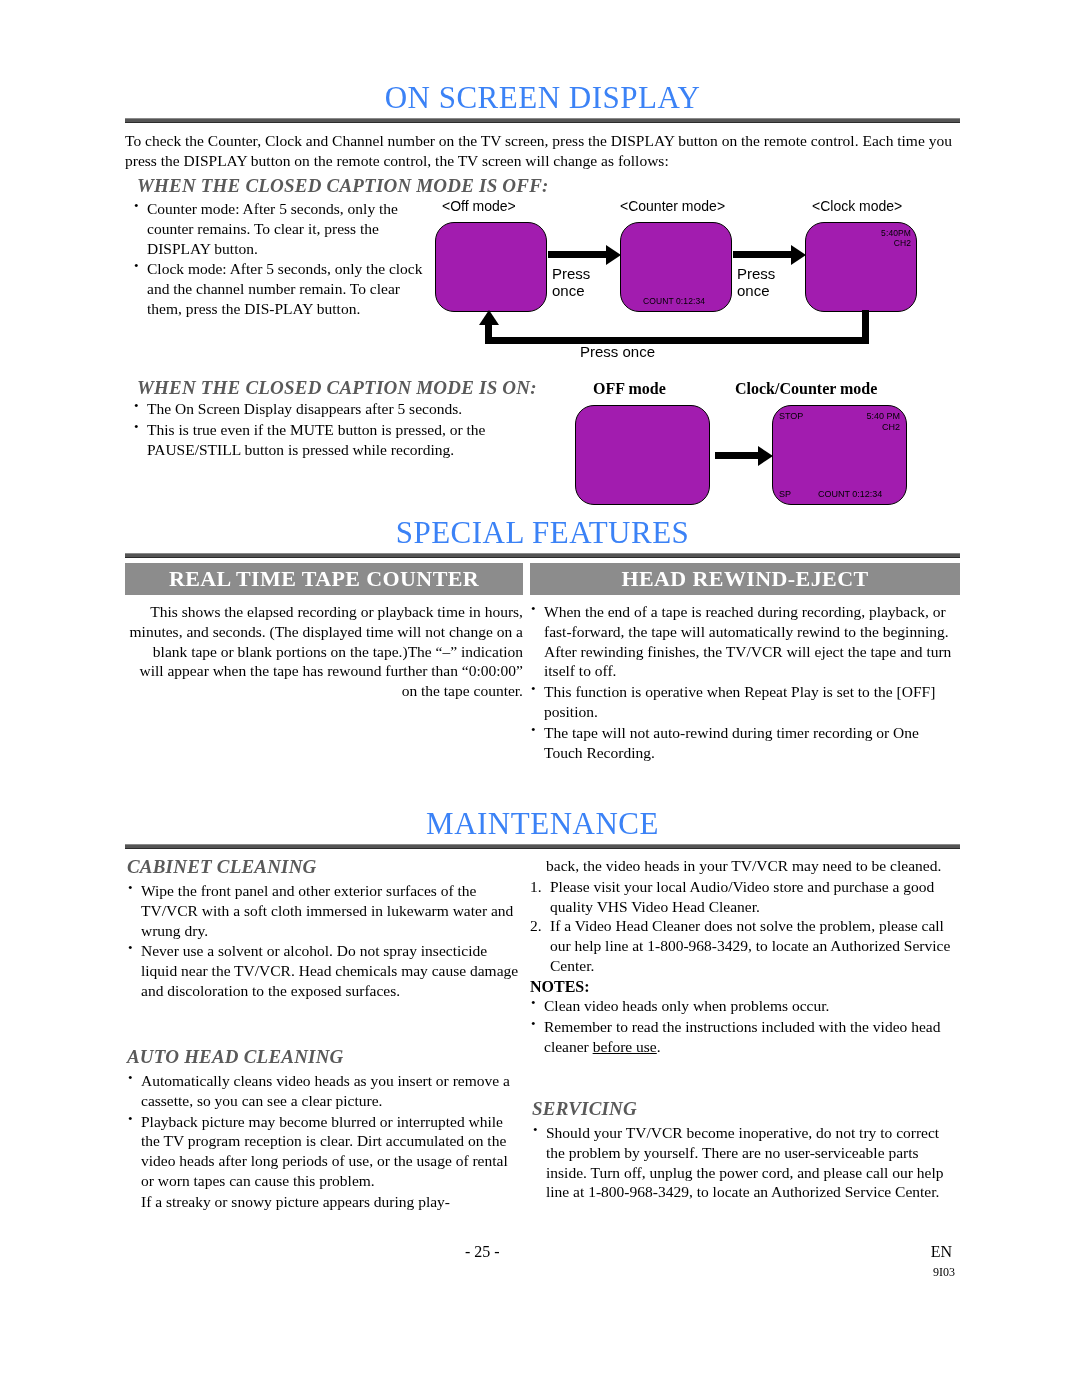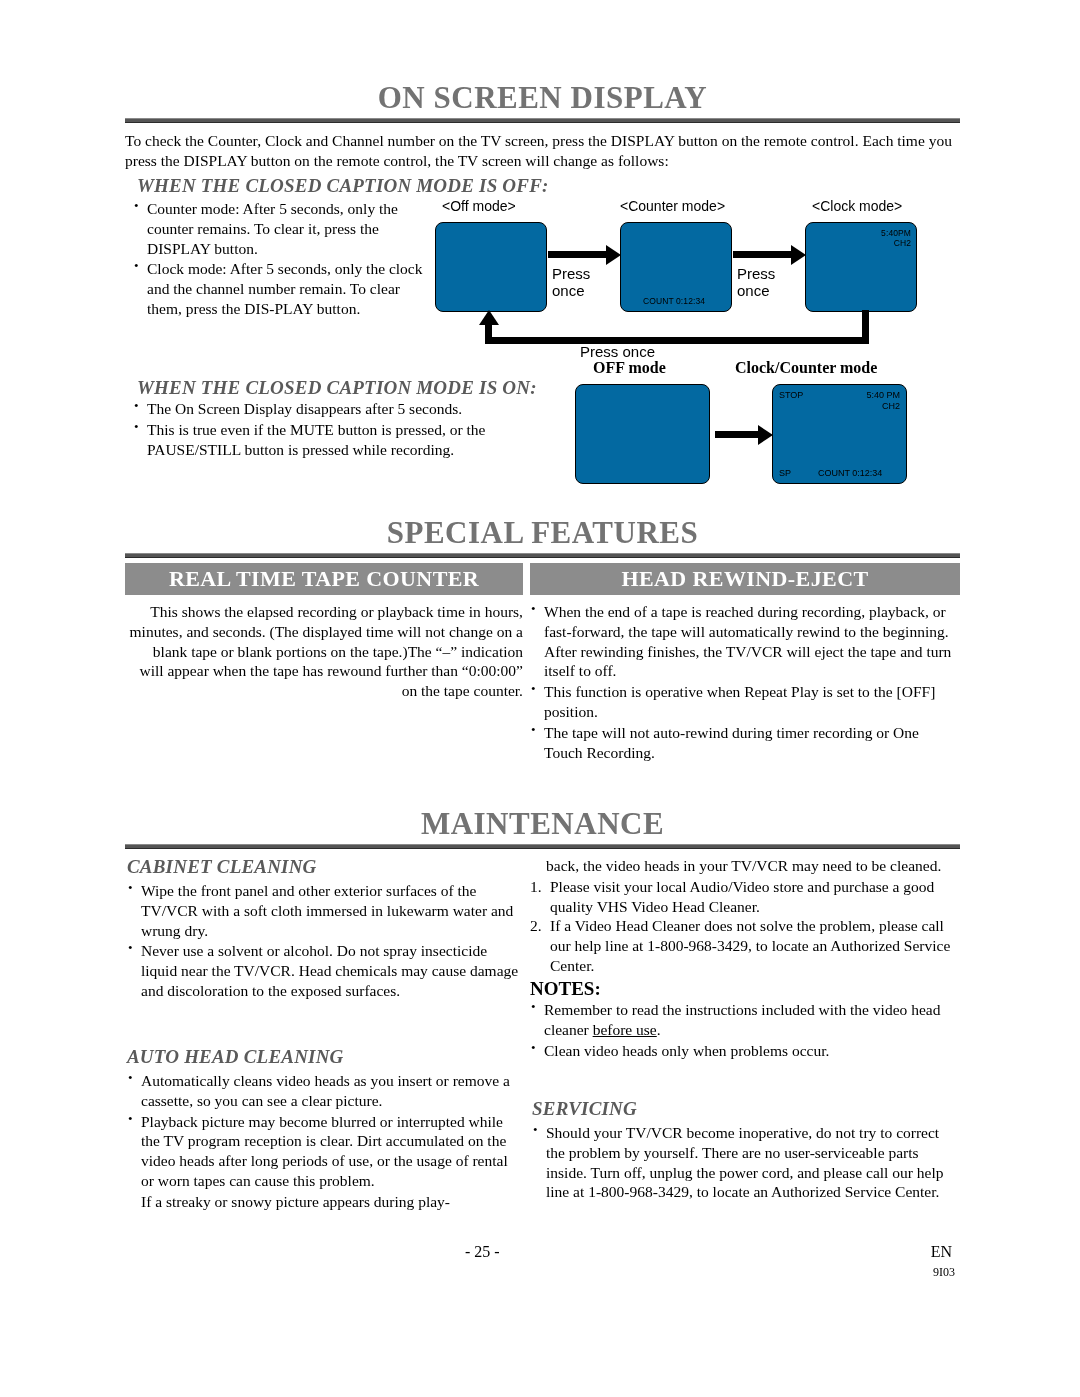--- a/index.html
+++ b/index.html
@@ -18,24 +18,24 @@
     left: 125px;
     top: 0;
     width: 835px;
     height: 1397px;
   }
 
   
   .sec-title {
     text-align: center;
     font-family: "Liberation Serif", serif;
-    font-weight: bold;
+    font-weight: normal;
     font-size: 31px;
     letter-spacing: 0.5px;
-    color: #737373;
+    color: #3b82f6;
     line-height: 1.05;
   }
   .sec-rule {
     height: 5px;
     background: #555555;
     border-top: 1px solid #8a8a8a;
     border-bottom: 1px solid #2b2b2b;
     margin-top: 3px;
   }
 
@@ -86,21 +86,21 @@
     line-height: 1.28;
     counter-increment: nn;
   }
   ol.num > li::before {
     content: counter(nn) ".";
     position: absolute;
     left: 0;
     top: 0;
   }
   .plain-para { font-size: 15.5px; line-height: 1.28; }
-  .bold-lbl { font-weight: bold; font-size: 19px; }
+  .bold-lbl { font-weight: bold; font-size: 16px; }
   u.ul { text-decoration: underline; }
 
   
   .ribbon {
     background: #8c8c8c;
     color: #ffffff;
     font-weight: bold;
     font-size: 22px;
     letter-spacing: 0.4px;
     text-align: center;
@@ -120,22 +120,22 @@
   .tvlabel {
     position: absolute;
     font-family: "Liberation Sans", sans-serif;
     font-size: 14px;
     color: #000;
     white-space: nowrap;
   }
   .tvbox {
     position: absolute;
     border: 1.4px solid #000;
-    border-radius: 8px;
-    background: #0369a1;
+    border-radius: 19px;
+    background: #a21caf;
   }
   .osd {
     position: absolute;
     font-family: "Liberation Sans", sans-serif;
     font-size: 8.5px;
     color: #000;
     white-space: nowrap;
     letter-spacing: 0.1px;
   }
   .arrow-h {
@@ -163,21 +163,21 @@
     font-size: 15px;
     line-height: 1.12;
     color: #000;
     white-space: nowrap;
   }
   .vline { position: absolute; width: 7px; background: #000; }
 
   .diagram2 {
     position: absolute;
     left: 450px;
-    top: 359px;
+    top: 380px;
     width: 385px;
     height: 130px;
   }
   .d2title {
     position: absolute;
     font-family: "Liberation Serif", serif;
     font-weight: bold;
     font-size: 16px;
     white-space: nowrap;
   }
@@ -316,22 +316,22 @@
   </div>
 
   <div class="col-r" style="top:856px;">
     <div class="plain-para" style="padding-left:16px;">back, the video heads in your TV/VCR may need to be cleaned.</div>
     <ol class="num" style="margin-top:1px;">
       <li>Please visit your local Audio/Video store and purchase a good quality VHS Video Head Cleaner.</li>
       <li>If a Video Head Cleaner does not solve the problem, please call our help line at 1-800-968-3429, to locate an Authorized Service Center.</li>
     </ol>
     <div class="bold-lbl" style="margin-top:2px;">NOTES:</div>
     <ul class="bul">
+      <li>Clean video heads only when problems occur.</li>
       <li><span>Remember to read the instructions included with the video head cleaner </span><u class="ul">before use</u><span>.</span></li>
-      <li>Clean video heads only when problems occur.</li>
     </ul>
   </div>
 
   <div class="col-r" style="top:1098px;">
     <div class="ital-head" style="margin:0 0 3px 2px;">SERVICING</div>
     <ul class="bul" style="margin-left:2px;">
       <li>Should your TV/VCR become inoperative, do not try to correct the problem by yourself. There are no user-serviceable parts inside. Turn off, unplug the power cord, and please call our help line at 1-800-968-3429, to locate an Authorized Service Center.</li>
     </ul>
   </div>
 

